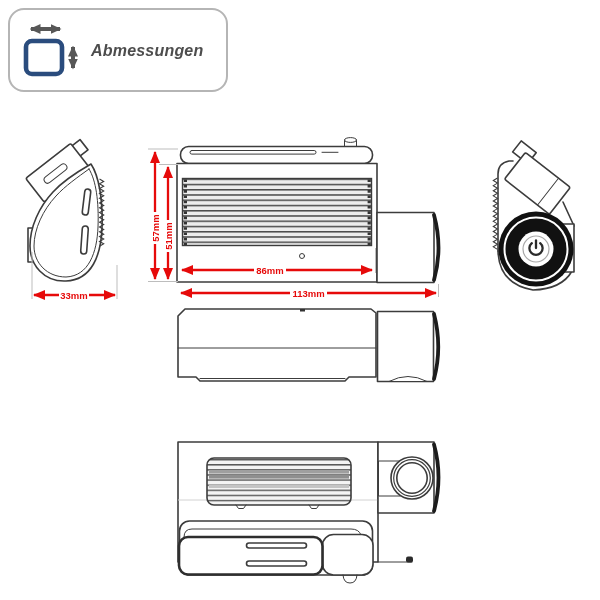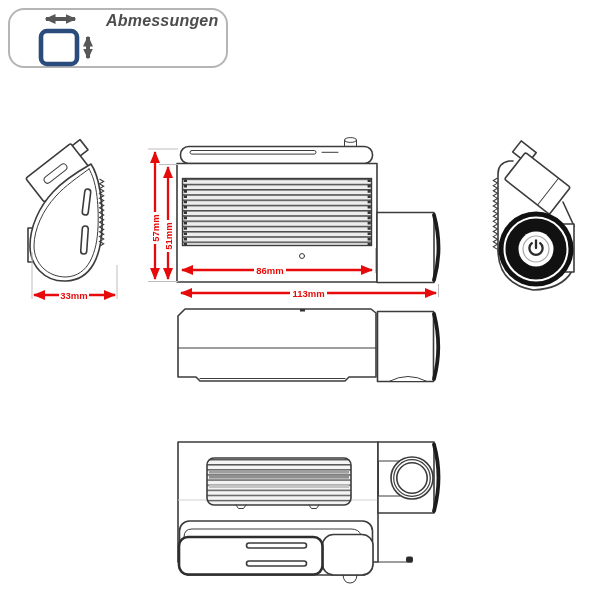--- a/index.html
+++ b/index.html
@@ -2,23 +2,23 @@
 <html><head>
 <meta charset="utf-8">
 <style>
   html,body{margin:0;padding:0;}
   body{
     width:600px;height:600px;background:#ffffff;position:relative;
     font-family:"Liberation Sans",sans-serif;overflow:hidden;
   }
   
   .badge{
-    position:absolute;left:8px;top:8px;width:220px;height:60px;
+    position:absolute;left:8px;top:8px;width:220px;height:84px;
     border:2px solid #b5b5b5;border-radius:16px;background:#ffffff;
-    display:flex;box-sizing:border-box;padding-left:22px;
+    display:flex;align-items:center;box-sizing:border-box;padding-left:7px;
   }
   .badge-icon{width:66px;height:60px;flex:0 0 auto;}
   .badge-text{margin-left:8px;font-weight:bold;font-style:italic;
     font-size:16px;line-height:21px;color:#4d4d4d;letter-spacing:.2px;}
   
   .stage{position:absolute;left:0;top:0;}
   .ln{fill:none;stroke:#3c3c3c;stroke-width:1.6;stroke-linejoin:round;stroke-linecap:round;}
   .lnf{fill:#ffffff;stroke:#3c3c3c;stroke-width:1.6;stroke-linejoin:round;}
   .thin{stroke-width:1;}
   .thick{stroke:#2e2e2e;stroke-width:2.6;}

